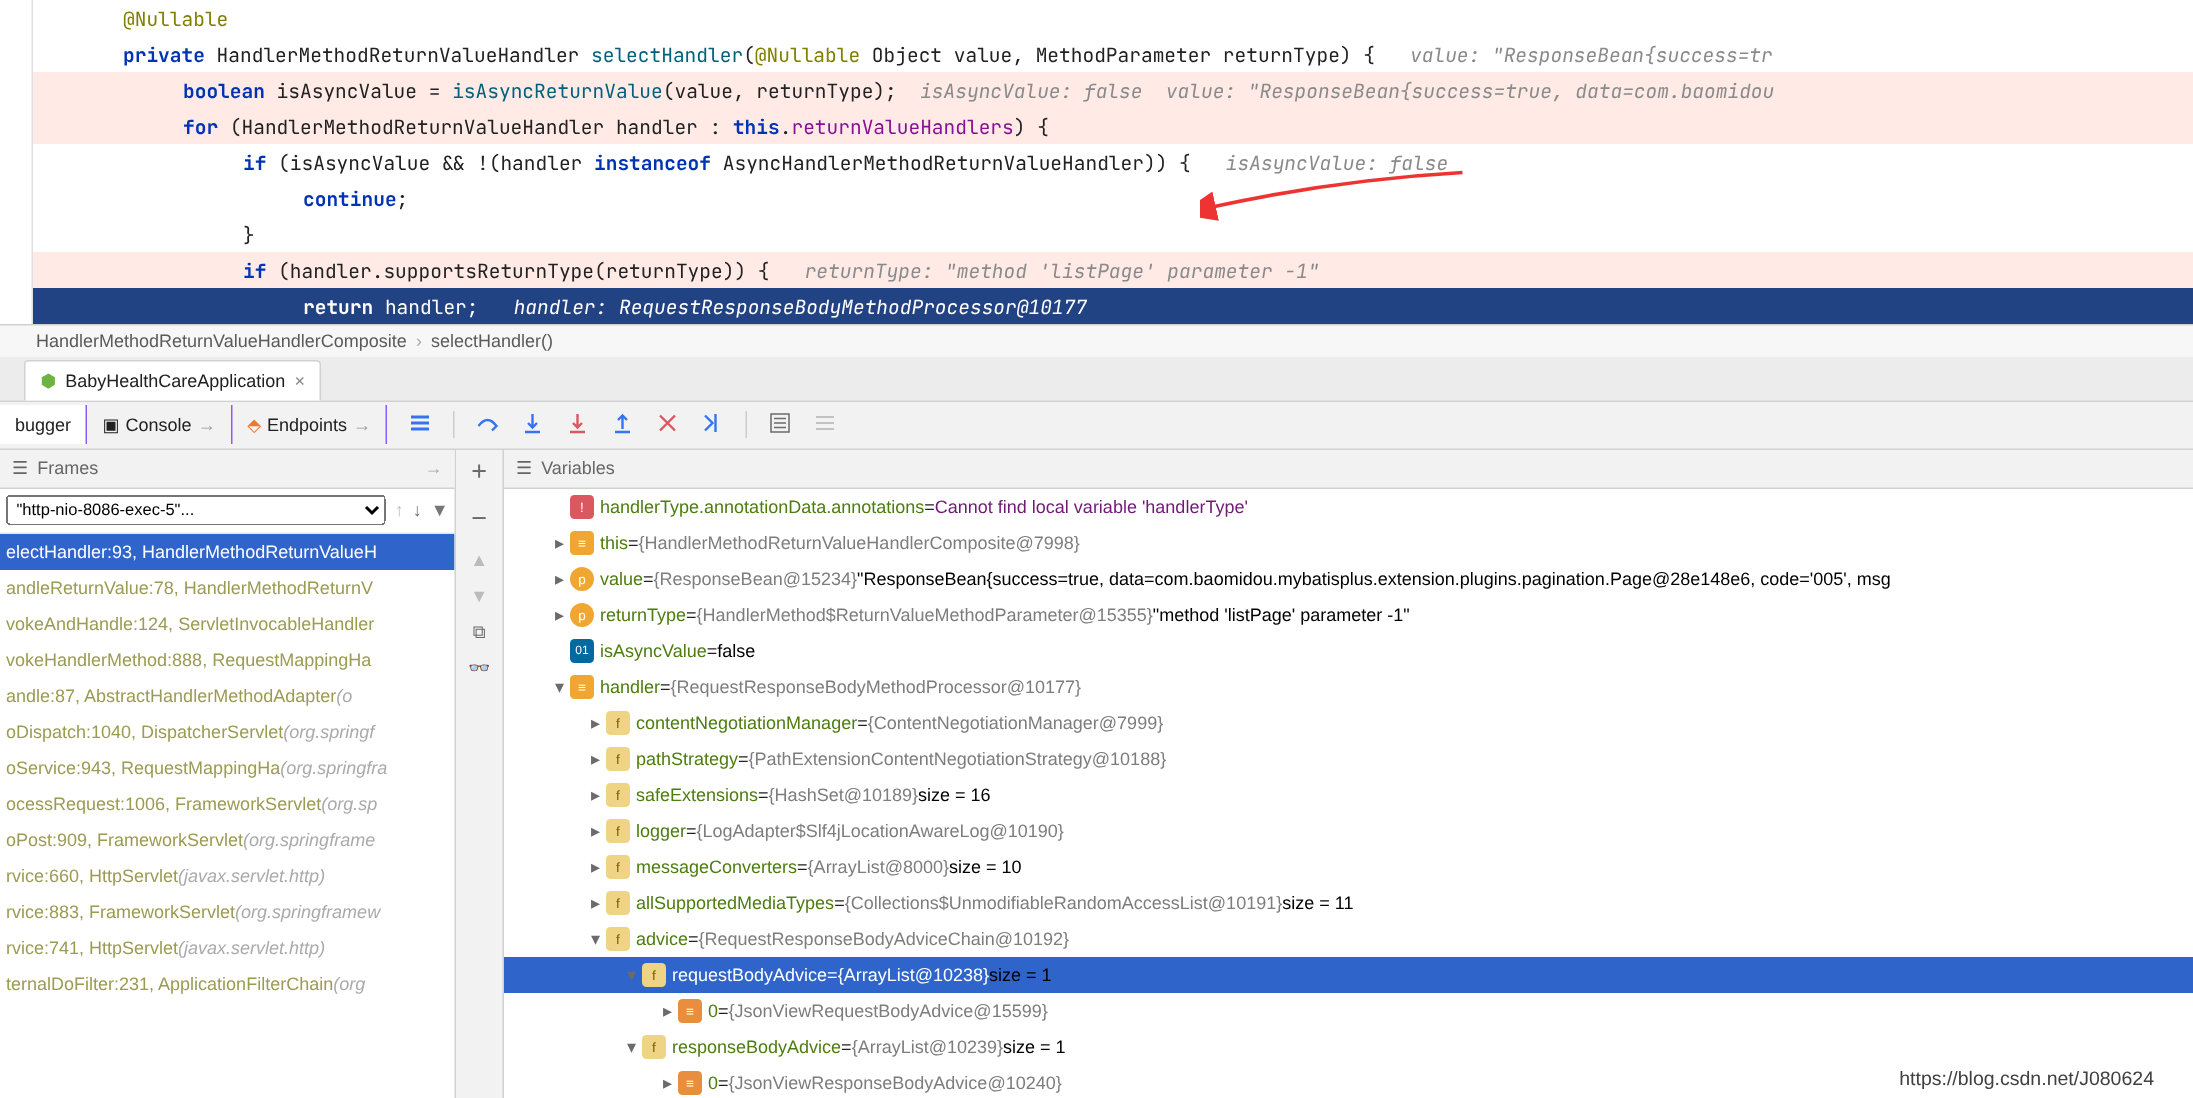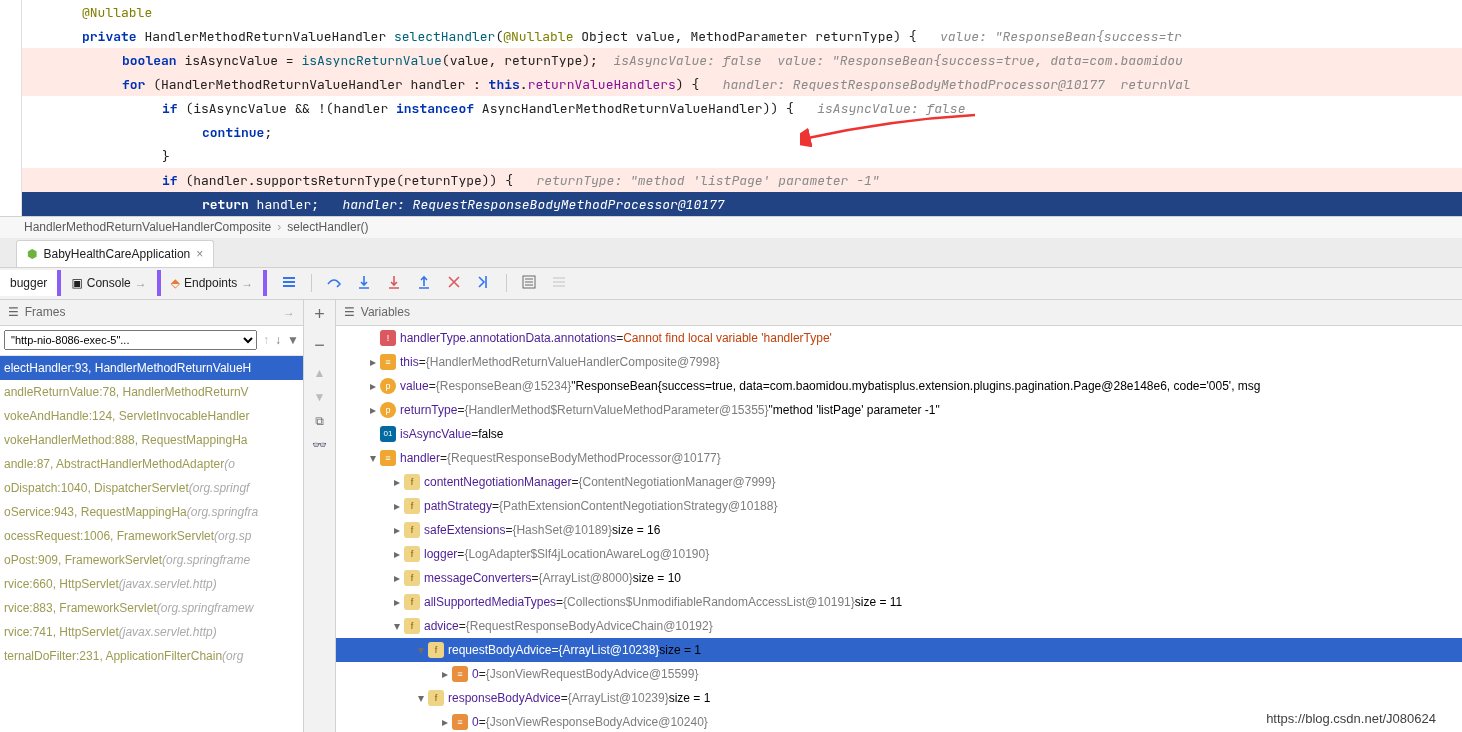--- a/index.html
+++ b/index.html
@@ -16,21 +16,21 @@
 .mt { color: #00627A; }
 .fld { color: #871094; }
 .inlay { color: #8a8a8a; font-style: italic; }
 .inlay2 { color: #8a8a8a; font-style: italic; }
 .breadcrumb { height: 22px; border-top: 1px solid #d1d1d1; background: #f7f7f7; display: flex; align-items: center; padding-left: 24px; font-family: -apple-system, "Segoe UI", sans-serif; font-size: 12px; color: #5a5a5a; }
 .breadcrumb .sep { margin: 0 6px; color: #aaa; }
 .run-tabs { height: 30px; background: #ececec; border-bottom: 1px solid #d1d1d1; display: flex; align-items: flex-end; padding-left: 16px; font-family: -apple-system, "Segoe UI", sans-serif; font-size: 12px; }
 .run-tab { display: flex; align-items: center; gap: 6px; padding: 6px 10px; background: #fff; border: 1px solid #d1d1d1; border-bottom: none; border-radius: 3px 3px 0 0; }
 .close-x { color: #888; cursor: pointer; }
 .dbg-toolbar { height: 32px; background: #f2f2f2; border-bottom: 1px solid #d1d1d1; display: flex; align-items: center; font-family: -apple-system, "Segoe UI", sans-serif; font-size: 12px; }
-.dbg-tab { padding: 6px 10px; border-right: 4px solid #8b5cf6; display: flex; align-items: center; gap: 4px; }
+.dbg-tab { padding: 6px 10px; border-right: 1px solid #8b5cf6; display: flex; align-items: center; gap: 4px; }
 .dbg-tab.active { background: #fff; }
 .tb-icons { display: flex; gap: 14px; padding-left: 14px; align-items: center; }
 .tb-icons svg { width: 16px; height: 16px; }
 .panels { flex: 1 1 auto; display: flex; min-height: 0; font-family: -apple-system, "Segoe UI", sans-serif; font-size: 12px; }
 .frames-panel { width: 304px; border-right: 1px solid #d1d1d1; display: flex; flex-direction: column; background: #fff; }
 .panel-hdr { height: 26px; border-bottom: 1px solid #d1d1d1; display: flex; align-items: center; padding: 0 8px; color: #666; background: #f2f2f2; gap: 6px; }
 .panel-hdr .spacer { flex: 1; }
 .frames-toolbar { height: 30px; display: flex; align-items: center; padding: 0 4px; gap: 6px; border-bottom: 1px solid #e6e6e6; }
 .frames-toolbar select { flex: 1; font-size: 11px; padding: 2px; }
 .frames-list { flex: 1; overflow: hidden; }
@@ -44,38 +44,38 @@
 .var-row.sel { background: #2f65ca; color: #fff; }
 .var-row.sel .vval, .var-row.sel .vkey { color: #fff; }
 .arrow { width: 14px; display: inline-flex; justify-content: center; color: #6b6b6b; cursor: pointer; }
 .icon-badge { width: 16px; height: 16px; border-radius: 3px; display: inline-flex; align-items: center; justify-content: center; font-size: 9px; color: #fff; margin-right: 4px; flex: 0 0 auto; }
 .b-err { background: #db5860; }
 .b-obj { background: #f0a732; }
 .b-p { background: #f0a732; border-radius: 50%; }
 .b-bool { background: #0369a1; font-size: 8px; }
 .b-f { background: #eed484; color: #7a5c00; }
 .b-arr { background: #e88e3c; }
-.vkey { color: #4c1d95; }
+.vkey { color: #4d7c0f; }
 .vval { color: #7d7d7d; }
 .vstr { color: #000; }
-.verr { color: #c2410c; }
+.verr { color: #701a75; }
 .wm { position: absolute; right: 26px; bottom: 6px; color: #404040; font-size: 13px; font-family: sans-serif; pointer-events: none; }
 .red-arrow { position: absolute; pointer-events: none; }
 </style>
 </head>
 <body>
 
 <div class="root">
 
   <div class="editor">
     <div class="gutter-col"></div>
     <div class="code-line"><span style="width:40px"></span><span class="ann">@Nullable</span></div>
     <div class="code-line"><span style="width:40px"></span><span class="kw">private</span><span> HandlerMethodReturnValueHandler </span><span class="mt">selectHandler</span><span>(</span><span class="ann">@Nullable</span><span> Object value, MethodParameter returnType) {   </span><span class="inlay">value: "ResponseBean{success=tr</span></div>
     <div class="code-line annot"><span style="width:80px"></span><span class="kw">boolean</span><span> isAsyncValue = </span><span class="mt">isAsyncReturnValue</span><span>(value, returnType);  </span><span class="inlay2">isAsyncValue: false  value: "ResponseBean{success=true, data=com.baomidou</span></div>
-    <div class="code-line annot"><span style="width:80px"></span><span class="kw">for</span><span> (HandlerMethodReturnValueHandler handler : </span><span class="kw">this</span><span>.</span><span class="fld">returnValueHandlers</span><span>) {   </span><span class="inlay2">handler: RequestResponseBodyMethodProcessor@10177  returnVal</span></div>
+    <div class="code-line annot"><span style="width:80px"></span><span class="kw">for</span><span> (HandlerMethodReturnValueHandler handler : </span><span class="kw">this</span><span>.</span><span class="fld">returnValueHandlers</span><span>) {   </span></div>
     <div class="code-line"><span style="width:120px"></span><span class="kw">if</span><span> (isAsyncValue &amp;&amp; !(handler </span><span class="kw">instanceof</span><span> AsyncHandlerMethodReturnValueHandler)) {   </span><span class="inlay2">isAsyncValue: false</span></div>
     <div class="code-line"><span style="width:160px"></span><span class="kw">continue</span><span>;</span></div>
     <div class="code-line"><span style="width:120px"></span><span>}</span></div>
     <div class="code-line annot"><span style="width:120px"></span><span class="kw">if</span><span> (handler.supportsReturnType(returnType)) {   </span><span class="inlay2">returnType: "method 'listPage' parameter -1"</span></div>
     <div class="code-line sel"><span style="width:160px"></span><span class="kw">return</span><span> handler;   </span><span class="inlay">handler: RequestResponseBodyMethodProcessor@10177</span></div>
   </div>
 
   <div class="breadcrumb">
     <span>HandlerMethodReturnValueHandlerComposite</span>
     <span class="sep">›</span>

